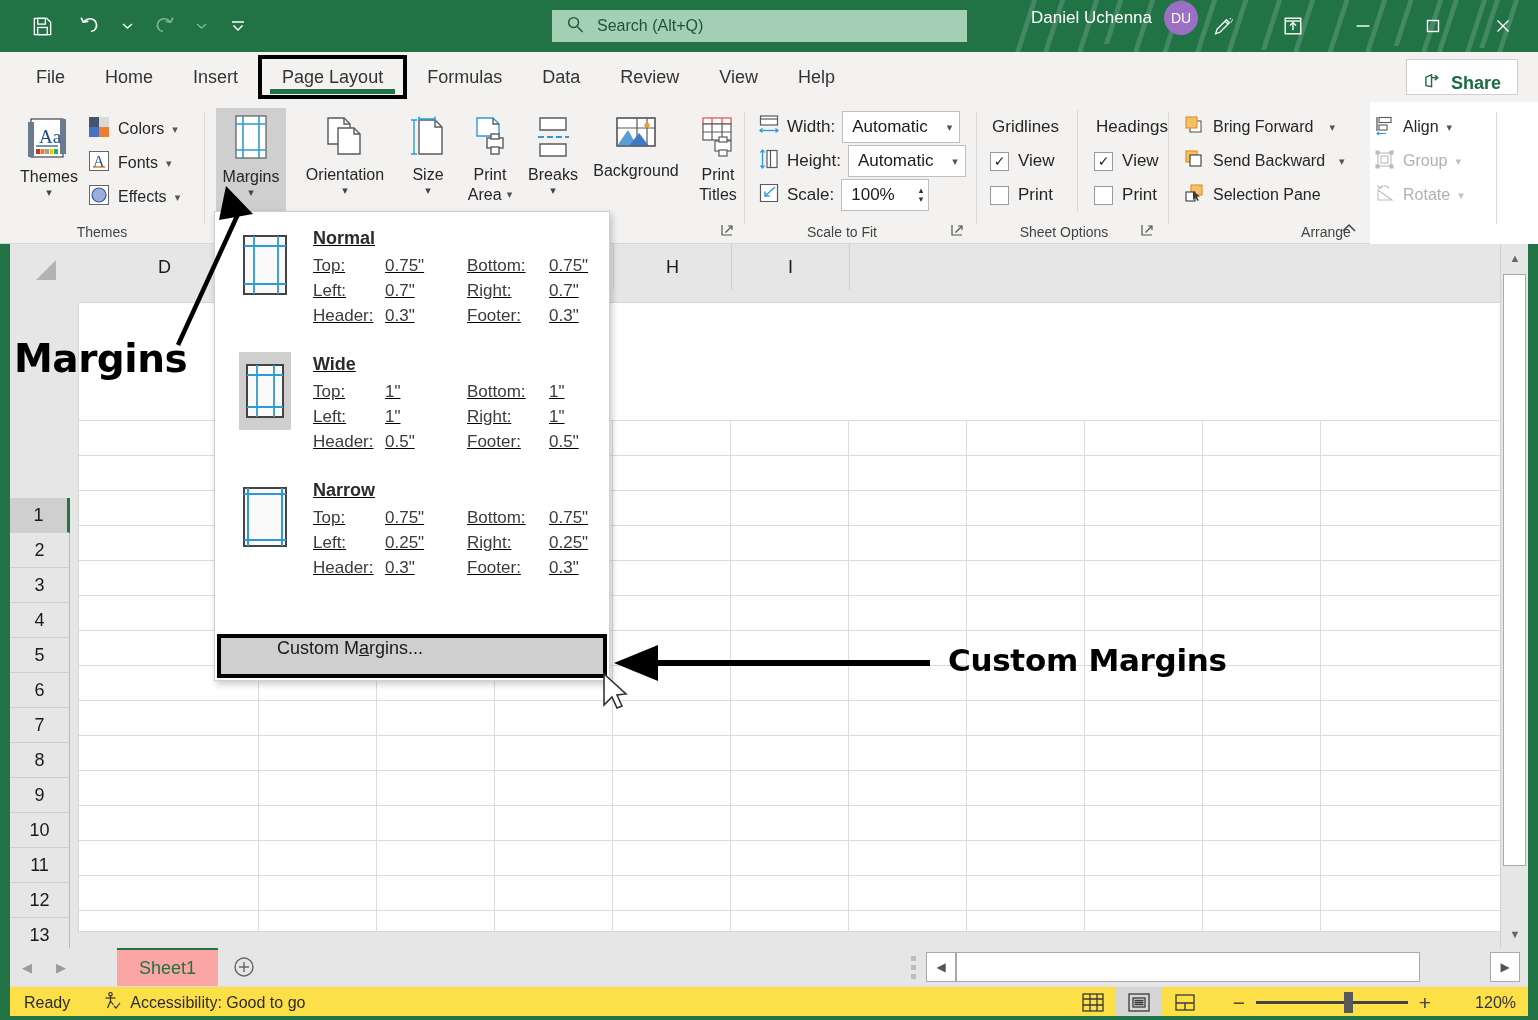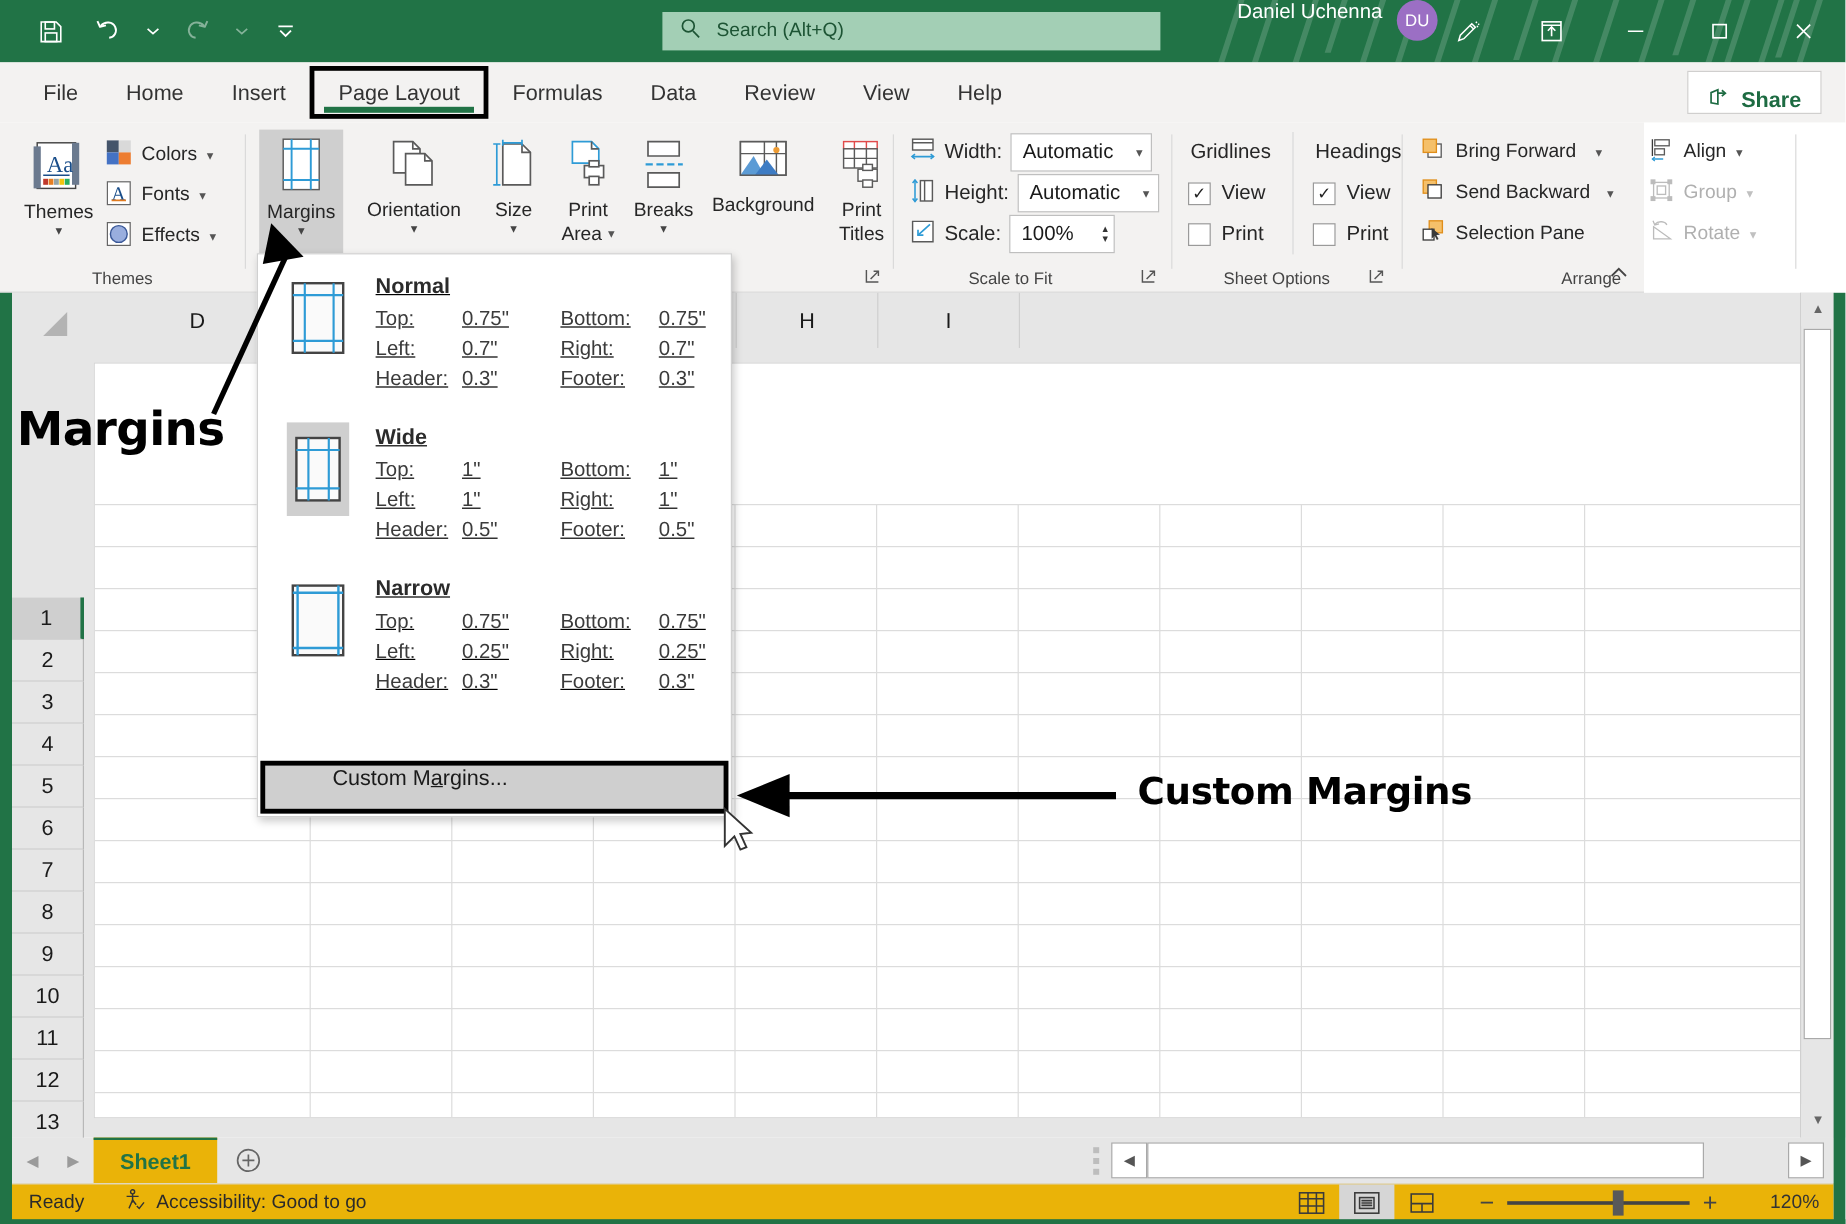--- a/index.html
+++ b/index.html
@@ -44,21 +44,21 @@
     gap: 12px;
   }
   .search-box input {
     border: none; outline: none; background: transparent;
     font-family: "Liberation Sans", sans-serif; font-size: 16px;
     color: #1d5434; width: 340px;
   }
   .search-box input::placeholder { color: #1d5434; opacity: 1; }
   .user-area {
     position: absolute; right: 340px; top: 0; height: 35px;
-    display: flex; align-items: flex-start; gap: 12px;
+    display: flex; align-items: center; gap: 12px;
   }
   .user-name { color: #fff; font-size: 17px; }
   .avatar {
     width: 34px; height: 34px; border-radius: 50%;
     background: #9b6fc4; color: #fff; font-size: 14px;
     display: flex; align-items: center; justify-content: center;
   }
   .win-btns {
     position: absolute; right: 0; top: 0; height: 52px;
     display: flex; align-items: center;
@@ -221,37 +221,38 @@
   #anno-custom { left: 948px; top: 642px; font-size: 31px; letter-spacing: -.3px;}
   .anno-svg { position: absolute; left: 0; top: 0; width: 1538px; height: 1020px; pointer-events: none; z-index: 55; }
   
   .tabbar {
     position: absolute; left: 10px; top: 948px; width: 1518px; height: 38px;
     background: #e6e6e6; display: flex; align-items: center;
   }
   .nav-arrow { width: 34px; height: 38px; display:flex; align-items:center; justify-content:center;
      font-size: 13px; color: #9a9a9a; }
   .sheet-tab {
-    height: 38px; padding: 0 22px; background: #eab308;
+    height: 38px; padding: 0 22px; background: #fca5a5;
     display: flex; align-items: center;
-    font-size: 18px; font-weight: bold; color: #217346;
+    font-size: 18px; font-weight: normal; color: #217346;
     border-top: 2px solid #217346;
+    margin-left: 39px;
   }
   .add-sheet { width: 52px; height:38px; display:flex; align-items:center; justify-content:center;
      font-size: 21px; color: #666; }
   .hscroll-wrap { position: absolute; left: 905px; top: 948px; width: 623px; height: 38px;
     display:flex; align-items:center; gap: 0; }
   .grip { display:flex; flex-direction:column; gap: 4px; margin: 0 10px 0 6px;}
   .grip i { width: 5px; height: 5px; background: #bdbdbd; }
   .hs-btn { width: 30px; height: 30px; border:1px solid #a9a9a9; background:#fff;
      display:flex; align-items:center; justify-content:center; font-size: 12px; color:#555;}
   .hs-track { height: 30px; width: 464px; background: #ffffff; border: 1px solid #a9a9a9; }
   .statusbar {
     position: absolute; left: 10px; top: 986px; width: 1518px; height: 32px;
-    background: #eab308; display: flex; align-items: center;
+    background: #fde047; display: flex; align-items: center;
     border-top: 1px solid #dedede;
   }
   .st-ready { font-size: 16px; color: #2b2b2b; margin-left: 14px; }
   .st-acc { font-size: 16px; color: #2b2b2b; margin-left: 32px; display:flex; align-items:center; gap:8px;}
   .st-right { position: absolute; right: 12px; display: flex; align-items: center; gap: 0; }
   .viewbtn { width: 46px; height: 32px; display:flex; align-items:center; justify-content:center; }
   .viewbtn.active { background: #d6d6d6; }
   .zoom-ctrl { display:flex; align-items:center; gap: 0; margin-left: 14px;}
   .zm-sign { width: 34px; text-align:center; font-size: 21px; color:#444; }
   .zm-track { position: relative; width: 152px; height: 3px; background: #444; }

